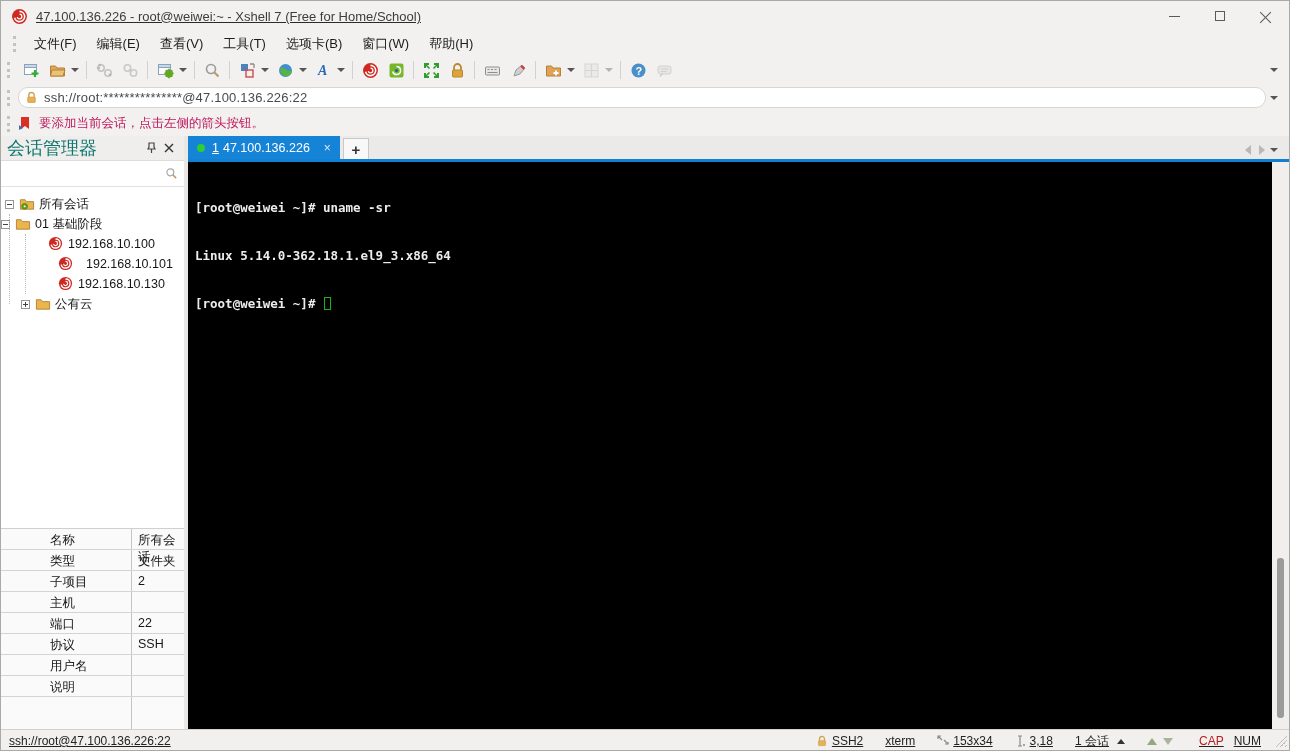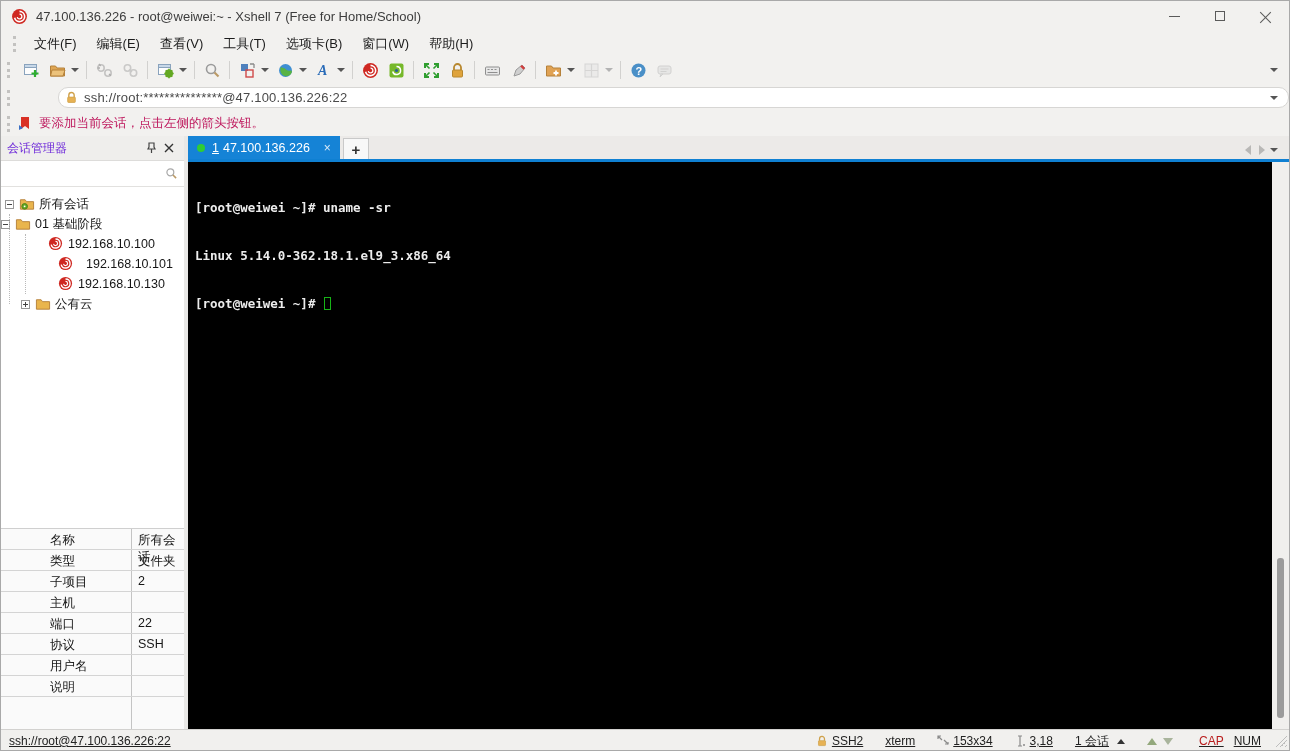--- a/index.html
+++ b/index.html
@@ -1,21 +1,21 @@
 <!DOCTYPE html>
 <html><head>
 <meta charset="utf-8">
 <style>
   * { box-sizing: border-box; margin: 0; padding: 0; }
   html,body { width:1290px; height:751px; }
   body { font-family:"Liberation Sans",sans-serif; font-size:13px; color:#2b2b2b; background:#fff; }
   .window { position:relative; width:1290px; height:751px; background:#f1f0ee; overflow:hidden; border:1px solid #a9a9a9; }
 
   
-  .titlebar { position:absolute; left:0; top:0; width:100%; height:30px; display:flex; align-items:center; padding-left:10px; background:#f2f1ef; }
+  .titlebar { position:absolute; left:0; top:0; width:100%; height:30px; display:flex; align-items:center; padding-left:10px; background:#f2f1ef;text-decoration:underline; }
   .titlebar .title { margin-left:8px; color:#3d3d3d; font-size:13px; }
   .wincontrols { position:absolute; right:0; top:0; height:30px; display:flex; }
   .wbtn { width:46px; height:30px; display:flex; align-items:center; justify-content:center; color:#5a5a5a; }
   .glyph-min { width:11px; height:1px; border-bottom:1px solid #5a5a5a; }
   .glyph-max { width:10px; height:10px; border:1px solid #5a5a5a; }
   .glyph-close { position:relative; width:12px; height:12px; }
   .glyph-close::before,.glyph-close::after{ content:""; position:absolute; left:5px; top:0; width:1px; height:15px; background:#5a5a5a; }
   .glyph-close::before{ transform:rotate(45deg);} .glyph-close::after{ transform:rotate(-45deg);}
 
   
@@ -28,35 +28,35 @@
   .tbtn { height:24px; min-width:26px; display:flex; align-items:center; justify-content:center; padding:0 2px; }
   .tsep { width:1px; height:18px; background:#d2d1cf; margin:0 4px; }
   .dd { width:0; height:0; border-left:4px solid transparent; border-right:4px solid transparent; border-top:4px solid #555; margin:0 3px 0 1px; }
   .dd.dis { border-top-color:#b3b3b3; }
   .toolbar-overflow, .addr-dd, .tab-dd { position:absolute; right:8px; }
   .icon16 { width:17px; height:17px; display:block; }
   .dim { opacity:.45; filter:grayscale(1); }
 
   
   .addressbar { position:absolute; left:0; top:83px; width:100%; height:27px; display:flex; align-items:center; background:#f2f1ef; padding-left:6px; }
-  .addrfield { display:flex; align-items:center; width:1248px; height:21px; background:#fff; border:1px solid #d7d6d4; border-radius:10px; padding:0 6px;margin-left:40px; }
+  .addrfield { display:flex; align-items:center; width:1248px; height:21px; background:#fff; border:1px solid #d7d6d4; border-radius:10px; padding:0 6px; }
   .addrfield .url { margin-left:6px; color:#4a4a4a; font-size:13px; letter-spacing:.2px; }
 
   
   .infobar { position:absolute; left:0; top:110px; width:100%; height:25px; display:flex; align-items:center; background:#f2f1ef; padding-left:6px; }
   .infobar .msg { margin-left:7px; color:#be185d; font-size:12.5px; }
 
   
   .main { position:absolute; left:0; top:135px; width:100%; height:593px; }
   .splitter-v { position:absolute; left:183px; top:0; width:4px; height:593px; background:#e9e8e6; }
 
   
   .sidebar { position:absolute; left:0; top:0; width:183px; height:593px; background:#fff; }
   .sm-header { height:25px; background:#efeeec; border-bottom:1px solid #dddcda; display:flex; align-items:center; padding:0 6px; }
-  .sm-title { font-size:12px; color:#6d28d9; flex:1; }
+  .sm-title { font-size:18px; color:#0f766e; flex:1; }
   .sm-hbtn { width:18px; height:18px; display:flex; align-items:center; justify-content:center; color:#444; }
   .sm-search { height:26px; border-bottom:1px solid #e2e1df; display:flex; align-items:center; padding:0 6px; background:#fff; }
   .sm-search input { flex:1; border:none; outline:none; font-size:12px; height:18px; background:transparent; }
   .tree { position:absolute; top:52px; left:0; right:0; bottom:201px; overflow:hidden; padding-top:6px; }
   .trow { height:20px; display:flex; align-items:center; font-size:12.5px; color:#161616; white-space:nowrap; }
   .expander { width:9px; height:9px; border:1px solid #979797; background:#fff; position:relative; flex:none; }
   .expander::before { content:""; position:absolute; left:1px; right:1px; top:3px; height:1px; background:#444; }
   .expander.plus::after { content:""; position:absolute; top:1px; bottom:1px; left:3px; width:1px; background:#444; }
   .ticon { width:16px; height:16px; margin:0 4px 0 5px; flex:none; position:relative; }
   .guide { position:absolute; border-left:1px dotted #b9b9b9; width:0; }

